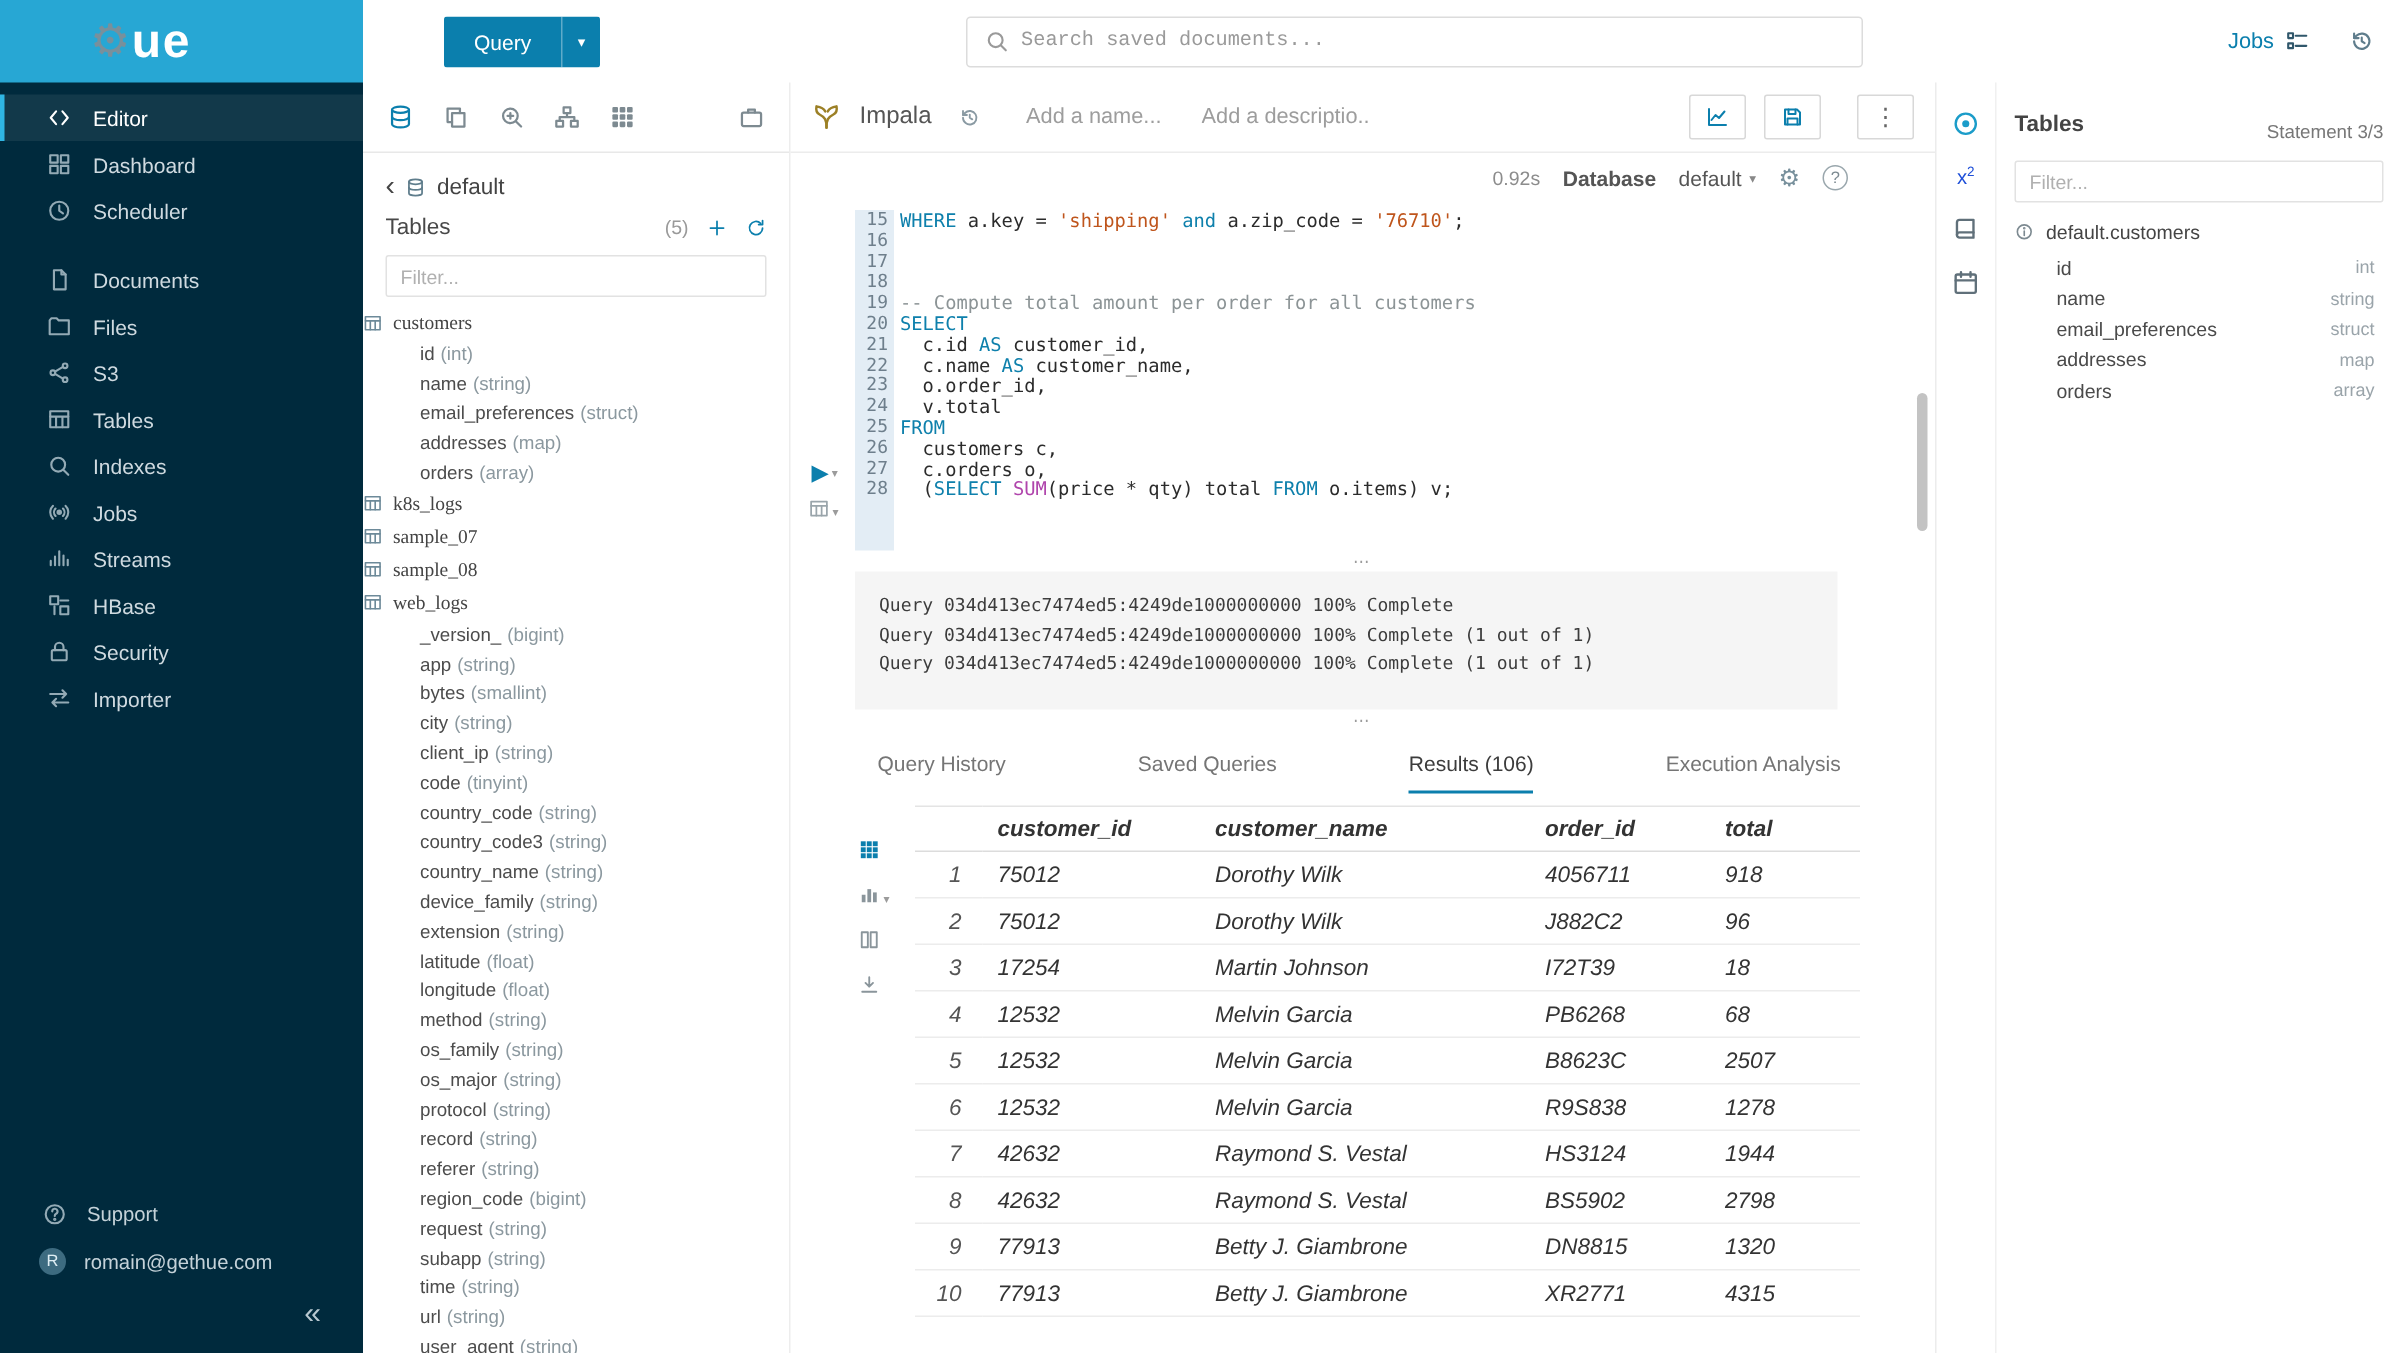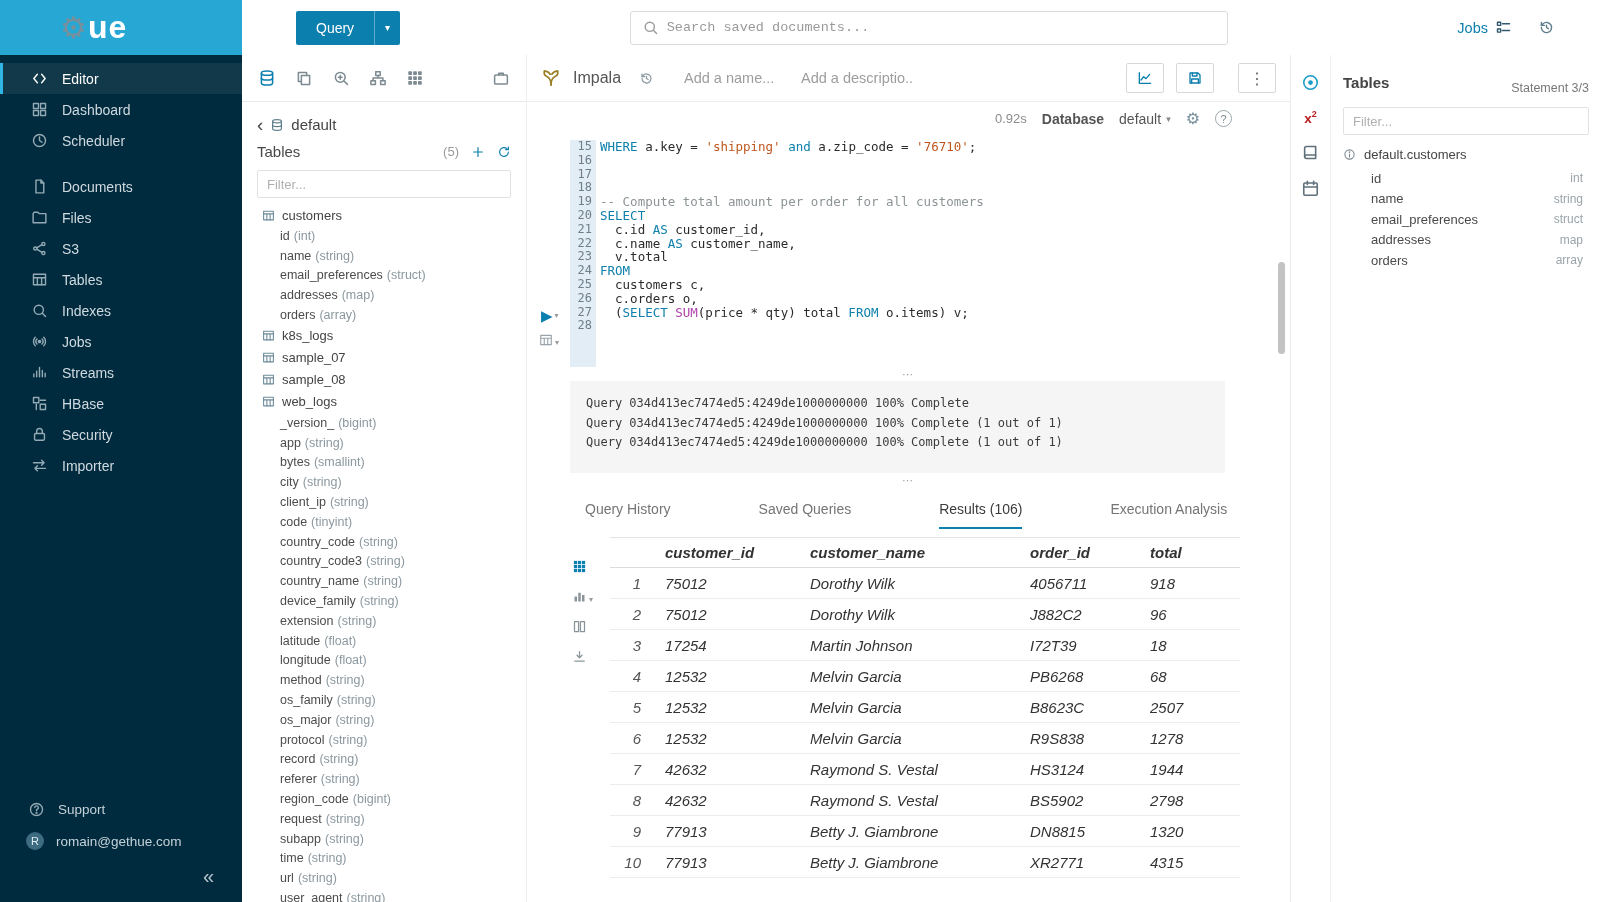--- a/index.html
+++ b/index.html
@@ -18,21 +18,21 @@
   .nav-ic { width:20px; height:18px; color:#93aab5; display:flex; align-items:center; justify-content:center; }
   .nav-ic svg { width:17px; height:17px; }
   .nav-gap { height:15px; }
   .sidebar-footer { margin-top:auto; padding-bottom:10px; }
   .foot-item { height:32px; display:flex; align-items:center; gap:12px; padding-left:26px; font-size:13.5px; color:#c4d2d9; cursor:pointer; }
   .avatar { width:18px; height:18px; border-radius:50%; background:#3d6b80; color:#dfeef4; font-size:11px; display:flex; align-items:center; justify-content:center; }
   .collapse-row { display:flex; justify-content:flex-end; padding:8px 28px 4px 0; font-size:20px; color:#b7c8d0; cursor:pointer; }
 
   
   .main { flex:1; display:flex; flex-direction:column; min-width:0; }
-  .topbar { height:55px; display:flex; align-items:center; padding:0 32px 0 54px; }
+  .topbar { height:55px; display:flex; align-items:center; padding:0 4px 0 54px; }
   .query-split { display:flex; height:34px; border-radius:2px; overflow:hidden; cursor:pointer; }
   .query-main { background:#0b7fad; color:#fff; font-size:14px; padding:0 20px; display:flex; align-items:center; }
   .query-caret { background:#0b7fad; border-left:1px solid rgba(255,255,255,.35); width:26px; color:#fff; display:flex; align-items:center; justify-content:center; font-size:10px; }
   .search-wrap { flex:1; display:flex; justify-content:center; }
   .search-box { width:598px; height:34px; border:1px solid #dcdcdc; border-radius:3px; display:flex; align-items:center; padding:0 11px; gap:8px; color:#9a9a9a; }
   .search-box svg { width:15px; height:15px; }
   .search-box input { border:0; outline:0; flex:1; font-size:13.5px; color:#444; font-family:Liberation Mono, monospace; }
   .search-box input::placeholder { color:#9a9a9a; }
   .topbar-right { display:flex; align-items:center; gap:26px; padding-right:14px; }
   .jobs-link { display:flex; align-items:center; gap:7px; color:#0b7fad; font-size:14.5px; cursor:pointer; }
@@ -51,21 +51,21 @@
   .crumb .back { font-size:19px; line-height:1; color:#444; cursor:pointer; }
   .crumb .ic { color:#5f7d8c; } .crumb .ic svg { width:14px; height:14px; display:block; }
   .tables-hdr { display:flex; align-items:center; padding:7px 15px 2px; }
   .tables-hdr .t { font-size:15px; color:#484848; }
   .tables-hdr .count { margin-left:auto; color:#9a9a9a; font-size:13px; }
   .tables-hdr .op { color:#0b7fad; margin-left:12px; cursor:pointer; }
   .tables-hdr .op svg { width:14px; height:14px; display:block; }
   .filter-input { margin:8px 15px 6px; height:28px; border:1px solid #e2e2e2; border-radius:2px; padding:0 9px; font-size:13px; color:#555; outline:0; font-family:inherit; }
   .filter-input::placeholder { color:#b0b0b0; }
   .tree { flex:1; overflow:hidden; padding-bottom:4px; }
-  .tree-table { height:22px; display:flex; align-items:center; gap:7px; padding-left:20px; font-size:13px; color:#444; cursor:pointer; }
+  .tree-table { height:22px; display:flex; align-items:center; gap:7px; padding-left:0; font-size:13px; color:#444; cursor:pointer;font-family:Liberation Serif, serif; }
   .tree-table .ic { color:#6d8a99; } .tree-table .ic svg { width:13px; height:13px; display:block; }
   .tree-col { height:19.8px; display:flex; align-items:center; padding-left:38px; font-size:12.5px; color:#4c4c4c; cursor:pointer; white-space:nowrap; }
   .tree-col .ctype { color:#8b989f; margin-left:4px; }
 
   
   .editor-col { flex:1; min-width:0; display:flex; flex-direction:column; position:relative; }
   .ed-hdr { height:47px; border-bottom:1px solid #ececec; display:flex; align-items:center; padding:0 14px 0 14px; gap:12px; }
   .impala-ic { color:#9c8026; } .impala-ic svg { width:20px; height:20px; display:block; }
   .engine { font-size:16px; color:#555; margin-right:6px; }
   .ed-history { color:#8a9aa3; cursor:pointer; } .ed-history svg { width:15px; height:15px; display:block; }
@@ -117,21 +117,21 @@
   .results-table td { height:31px; border-bottom:1px solid #ececec; padding:0 10px; }
   .results-table .numc { width:45px; text-align:right; color:#555; padding-right:14px; }
   .col-cid { width:145px; } .col-cname { width:220px; } .col-oid { width:120px; } .col-total { width:100px; }
 
   .vscroll { position:absolute; right:5px; top:207px; width:7px; height:92px; background:#c3c3c3; border-radius:4px; cursor:pointer; }
 
   
   .right-strip { width:40px; min-width:40px; border-left:1px solid #ececec; display:flex; flex-direction:column; align-items:center; padding-top:18px; gap:17px; }
   .rs-icon { color:#60707a; cursor:pointer; } .rs-icon svg { width:19px; height:19px; display:block; }
   .rs-icon.active { color:#1b9cc9; }
-  .rs-x2 { font-size:13.5px; font-weight:bold; color:#b91c1c; cursor:pointer;text-align:right; }
+  .rs-x2 { font-size:13.5px; font-weight:normal; color:#1d4ed8; cursor:pointer;text-align:right; }
   .rs-x2 sup { font-size:9px; }
   .rpanel { width:271px; min-width:271px; border-left:1px solid #f0f0f0; padding:14px 12px 0; display:flex; flex-direction:column; }
   .rp-hdr { display:flex; align-items:center; }
   .rp-title { font-size:15px; font-weight:bold; color:#444; }
   .rp-stmt { margin-left:auto; font-size:12.5px; color:#777;margin-top:12px; }
   .rp-filter { margin:12px 0 8px; height:28px; border:1px solid #e2e2e2; border-radius:2px; padding:0 9px; font-size:13px; color:#555; outline:0; width:100%; font-family:inherit; }
   .rp-filter::placeholder { color:#b0b0b0; }
   .rp-table { display:flex; align-items:center; gap:8px; font-size:13px; color:#444; padding:4px 0 6px; cursor:pointer; }
   .rp-table .ic { color:#7d8a91; } .rp-table .ic svg { width:13px; height:13px; display:block; }
   .rp-col { display:flex; align-items:center; height:20.5px; padding-left:28px; padding-right:6px; font-size:13px; color:#4a4a4a; cursor:pointer; }
@@ -659,20 +659,21 @@
             </div>
           <div class="code-body" id="code-body">
               <div class="code-line"><span class="tok-kw">WHERE</span><span> a.key = </span><span class="tok-str">'shipping'</span><span> </span><span class="tok-kw">and</span><span> a.zip_code = </span><span class="tok-str">'76710'</span><span>;</span></div>
               <div class="code-line"></div>
               <div class="code-line"></div>
               <div class="code-line"></div>
               <div class="code-line"><span class="tok-cmt">-- Compute total amount per order for all customers</span></div>
               <div class="code-line"><span class="tok-kw">SELECT</span></div>
               <div class="code-line"><span>  c.id </span><span class="tok-kw">AS</span><span> customer_id,</span></div>
               <div class="code-line"><span>  c.name </span><span class="tok-kw">AS</span><span> customer_name,</span></div>
+              <div class="code-line"><span>  o.order_id,</span></div>
               <div class="code-line"><span>  v.total</span></div>
               <div class="code-line"><span class="tok-kw">FROM</span></div>
               <div class="code-line"><span>  customers c,</span></div>
               <div class="code-line"><span>  c.orders o,</span></div>
               <div class="code-line"><span>  (</span><span class="tok-kw">SELECT</span><span> </span><span class="tok-fn">SUM</span><span>(price * qty) total </span><span class="tok-kw">FROM</span><span> o.items) v;</span></div>
             </div>
         </div>
 
         <div class="sash">⋯</div>
 

